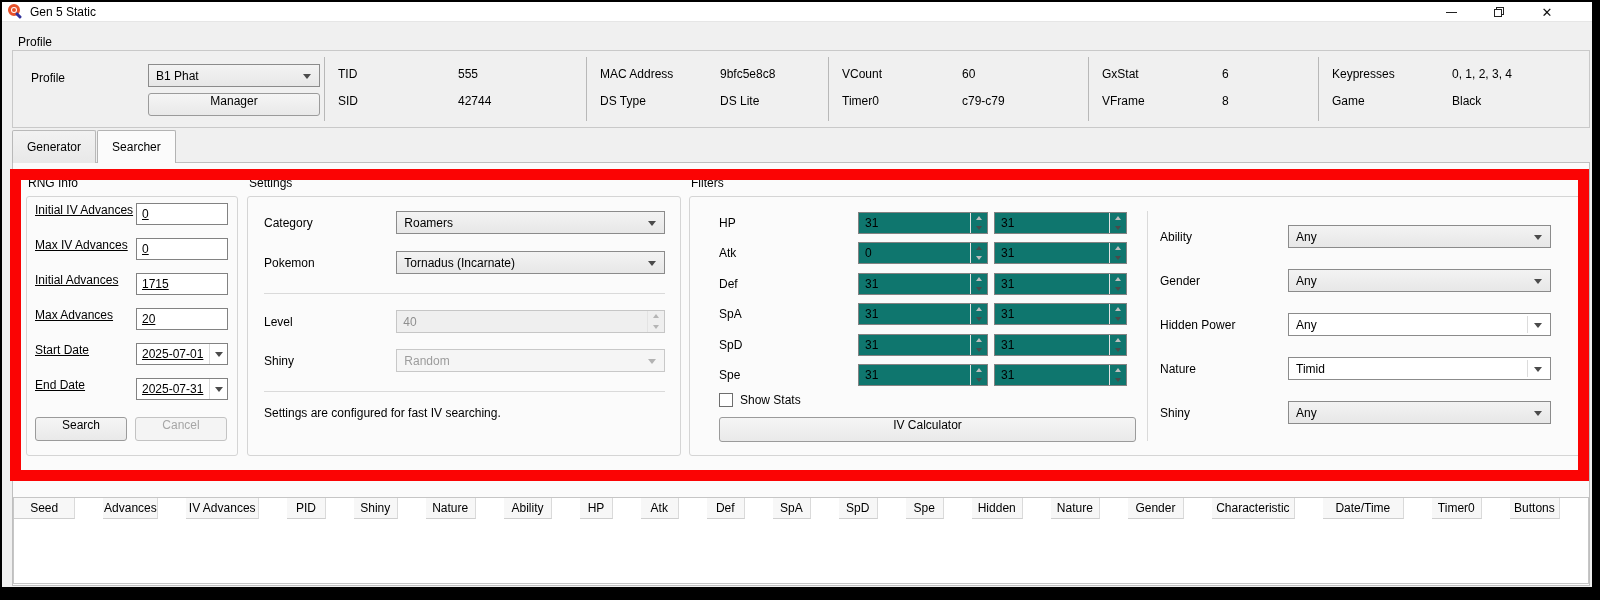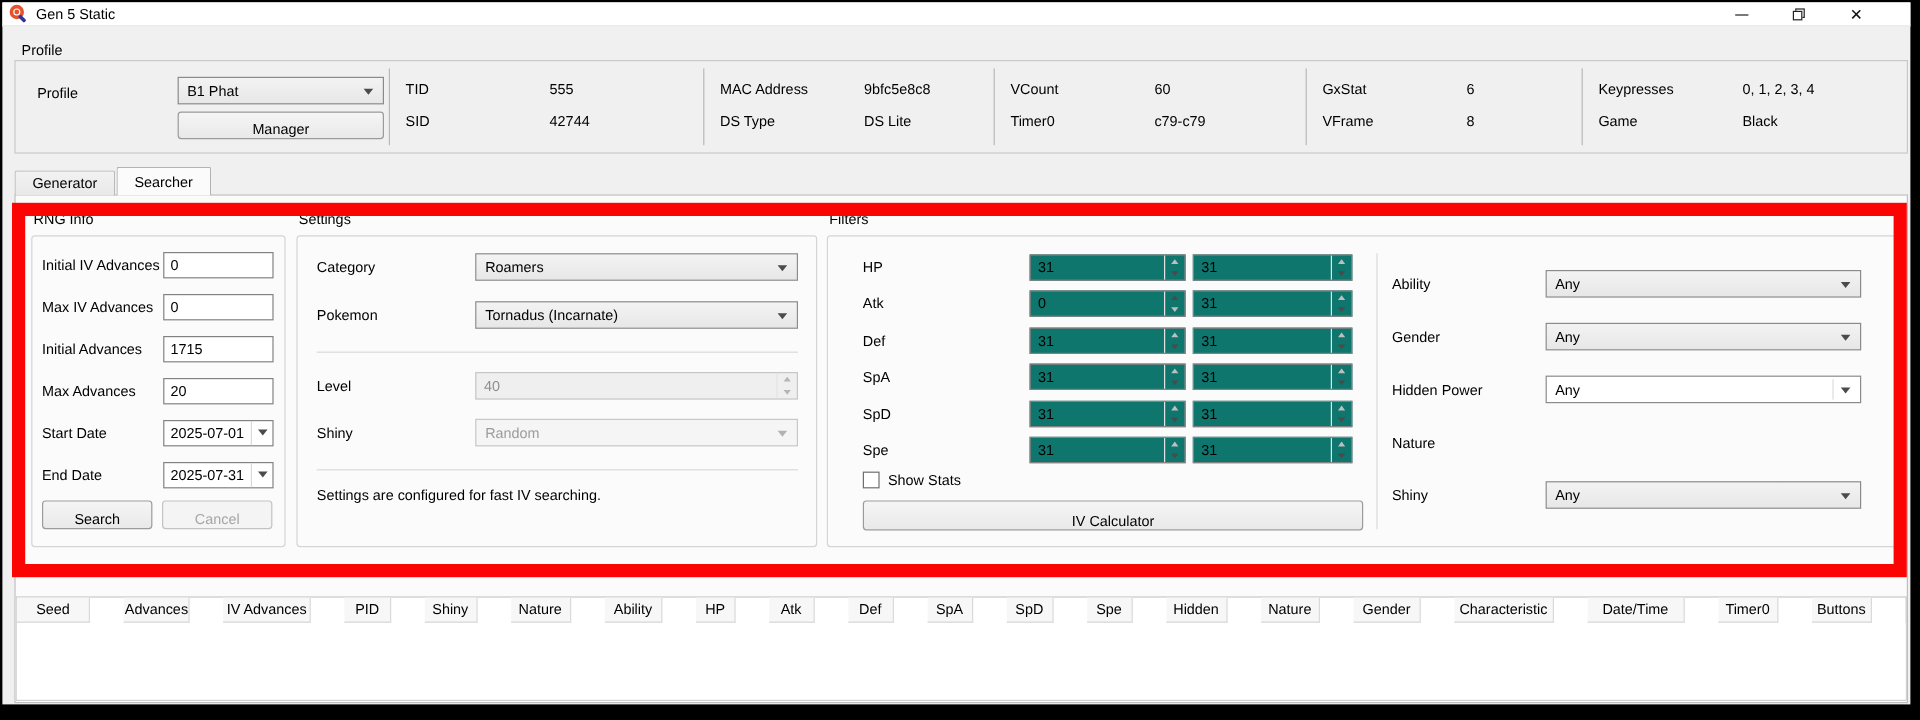--- a/index.html
+++ b/index.html
@@ -36,36 +36,36 @@
   .pf-combo { position:absolute; left:135px; top:13px; width:172px; height:23px; }
   .pf-manager { position:absolute; left:135px; top:42px; width:172px; height:23px; }
   .pf-cols { position:absolute; left:311px; top:6px; right:4px; bottom:6px; display:flex; }
   .pf-col { border-left:1px solid #b8b8b8; padding-left:13px; padding-top:10px; }
   .pf-col-0 { width:262px; } .pf-col-1 { width:242px; } .pf-col-2 { width:260px; } .pf-col-3 { width:230px; } .pf-col-4 { flex:1; }
   .pf-row { display:flex; margin-bottom:13px; }
   .pf-row .lbl { width:120px; }
 
   
   .tabbar { position:absolute; left:10px; top:137px; height:24px; display:flex; align-items:flex-end; z-index:5; }
-  .tab { height:21px; padding:4px 14px; display:flex; align-items:center; background:linear-gradient(180deg,#f2f2f2,#e8e8e8); border:1px solid #b9b9b9; border-bottom:none; border-radius:2px 2px 0 0; margin-right:1px;text-align:right; }
+  .tab { height:21px; padding:16px 14px; display:flex; align-items:center; background:linear-gradient(180deg,#f2f2f2,#e8e8e8); border:1px solid #b9b9b9; border-bottom:none; border-radius:2px 2px 0 0; margin-right:1px;text-align:right; }
   .tab.active { height:24px; background:#fbfbfb; border-color:#b3b3b3; position:relative; z-index:6; }
 
   
   .pane { position:absolute; left:10px; top:160px; width:1578px; height:424px; background:#fbfbfb; border:1px solid #bfbfbf; }
 
   
   .group { position:absolute; }
   .group-title { height:20px; padding-left:2px; }
   .group-frame { position:absolute; left:0; right:0; top:20px; bottom:0; border:1px solid #d5d5d5; border-radius:3px; }
   .g-rng { left:13px; top:13px; width:212px; height:280px; }
   .g-settings { left:234px; top:13px; width:434px; height:280px; }
   .g-filters { left:676px; top:13px; width:892px; height:280px; }
 
   
-  .btn { display:flex; align-items:flex-end; justify-content:center; background:linear-gradient(180deg,#f5f5f5,#e9e9e9); border:1px solid #9b9b9b; border-radius:3px; }
+  .btn { display:flex; align-items:flex-start; justify-content:center; background:linear-gradient(180deg,#f5f5f5,#e9e9e9); border:1px solid #9b9b9b; border-radius:3px; }
   .btn.disabled { background:#f4f4f4; border-color:#c3c3c3; color:#a6a6a6; }
   .combo { position:relative; background:linear-gradient(180deg,#f3f3f3,#e7e7e7); border:1px solid #8b8b8b; display:flex; align-items:center; padding:0 7px; }
   .combo .carrow { position:absolute; right:8px; top:50%; margin-top:-2px; width:0; height:0; border-left:4px solid transparent; border-right:4px solid transparent; border-top:5px solid #4b4b4b; }
   .combo.combo-edit { background:#fff; }
   .combo.combo-edit::after { content:""; position:absolute; right:22px; top:2px; bottom:2px; width:1px; background:#dcdcdc; }
   .combo.disabled { background:#f5f5f5; border-color:#c8c8c8; color:#9c9c9c; }
   .combo.disabled .carrow { border-top-color:#b2b2b2; }
   .spin { display:flex; background:#0f766e; border:1px solid #828282; }
   .spin .spin-val { flex:1; display:flex; align-items:center; padding:0 6px; }
   .spin .spin-arrows { width:17px; display:flex; flex-direction:column; border-left:1px solid #e3e3e3; }
@@ -73,21 +73,21 @@
   .arr-up { width:0; height:0; border-left:3.5px solid transparent; border-right:3.5px solid transparent; border-bottom:4px solid #4a4a4a; }
   .arr-down { width:0; height:0; border-left:3.5px solid transparent; border-right:3.5px solid transparent; border-top:4px solid #4a4a4a; }
   .arr-up.dim { border-bottom-color:#bebebe; }
   .arr-down.dim { border-top-color:#bebebe; }
   .spin.disabled { background:#efefef; border-color:#c6c6c6; color:#8f8f8f; }
   .spin.disabled .arr-up { border-bottom-color:#b5b5b5; } .spin.disabled .arr-down { border-top-color:#b5b5b5; }
   .checkbox { width:14px; height:14px; background:#fff; border:1px solid #6e6e6e; }
 
   
   .rng-rows { padding-top:6px; }
-  .rng-row { height:35px; display:flex; align-items:center; padding-left:8px; }
+  .rng-row { height:35px; display:flex; padding-left:8px;text-decoration:underline; }
   .rng-row .lbl { flex:0 0 101px; }
   .field-box { position:relative; width:92px; height:22px; background:#fff; border:1px solid #828282; display:flex; align-items:center; padding:0 5px; }
   .field-box .drop-seg { display:none; }
   .field-box.date .drop-seg { display:flex; position:absolute; right:0; top:0; bottom:0; width:18px; align-items:center; justify-content:center; border-left:1px solid #dadada; }
   .field-box.date { padding-right:20px; }
   .drop-seg .carrow2 { width:0; height:0; border-left:4px solid transparent; border-right:4px solid transparent; border-top:5px solid #4b4b4b; }
   .rng-buttons { display:flex; padding-left:8px; margin-top:4px; }
   .rng-buttons .btn { width:92px; height:24px; }
   .rng-buttons .btn + .btn { margin-left:8px; }
 
@@ -505,20 +505,24 @@
           </div>
           <div class="d-row" style="top: 116px;">
             <span class="lbl">Hidden Power</span>
             <div class="combo combo-edit">
               <span>Any</span>
               <span class="carrow"></span>
             </div>
           </div>
           <div class="d-row" style="top: 160px;">
             <span class="lbl">Nature</span>
+            <div class="combo combo-edit">
+              <span>Timid</span>
+              <span class="carrow"></span>
+            </div>
           </div>
           <div class="d-row" style="top: 204px;">
             <span class="lbl">Shiny</span>
             <div class="combo">
               <span>Any</span>
               <span class="carrow"></span>
             </div>
           </div>
       </div>
     </div>

